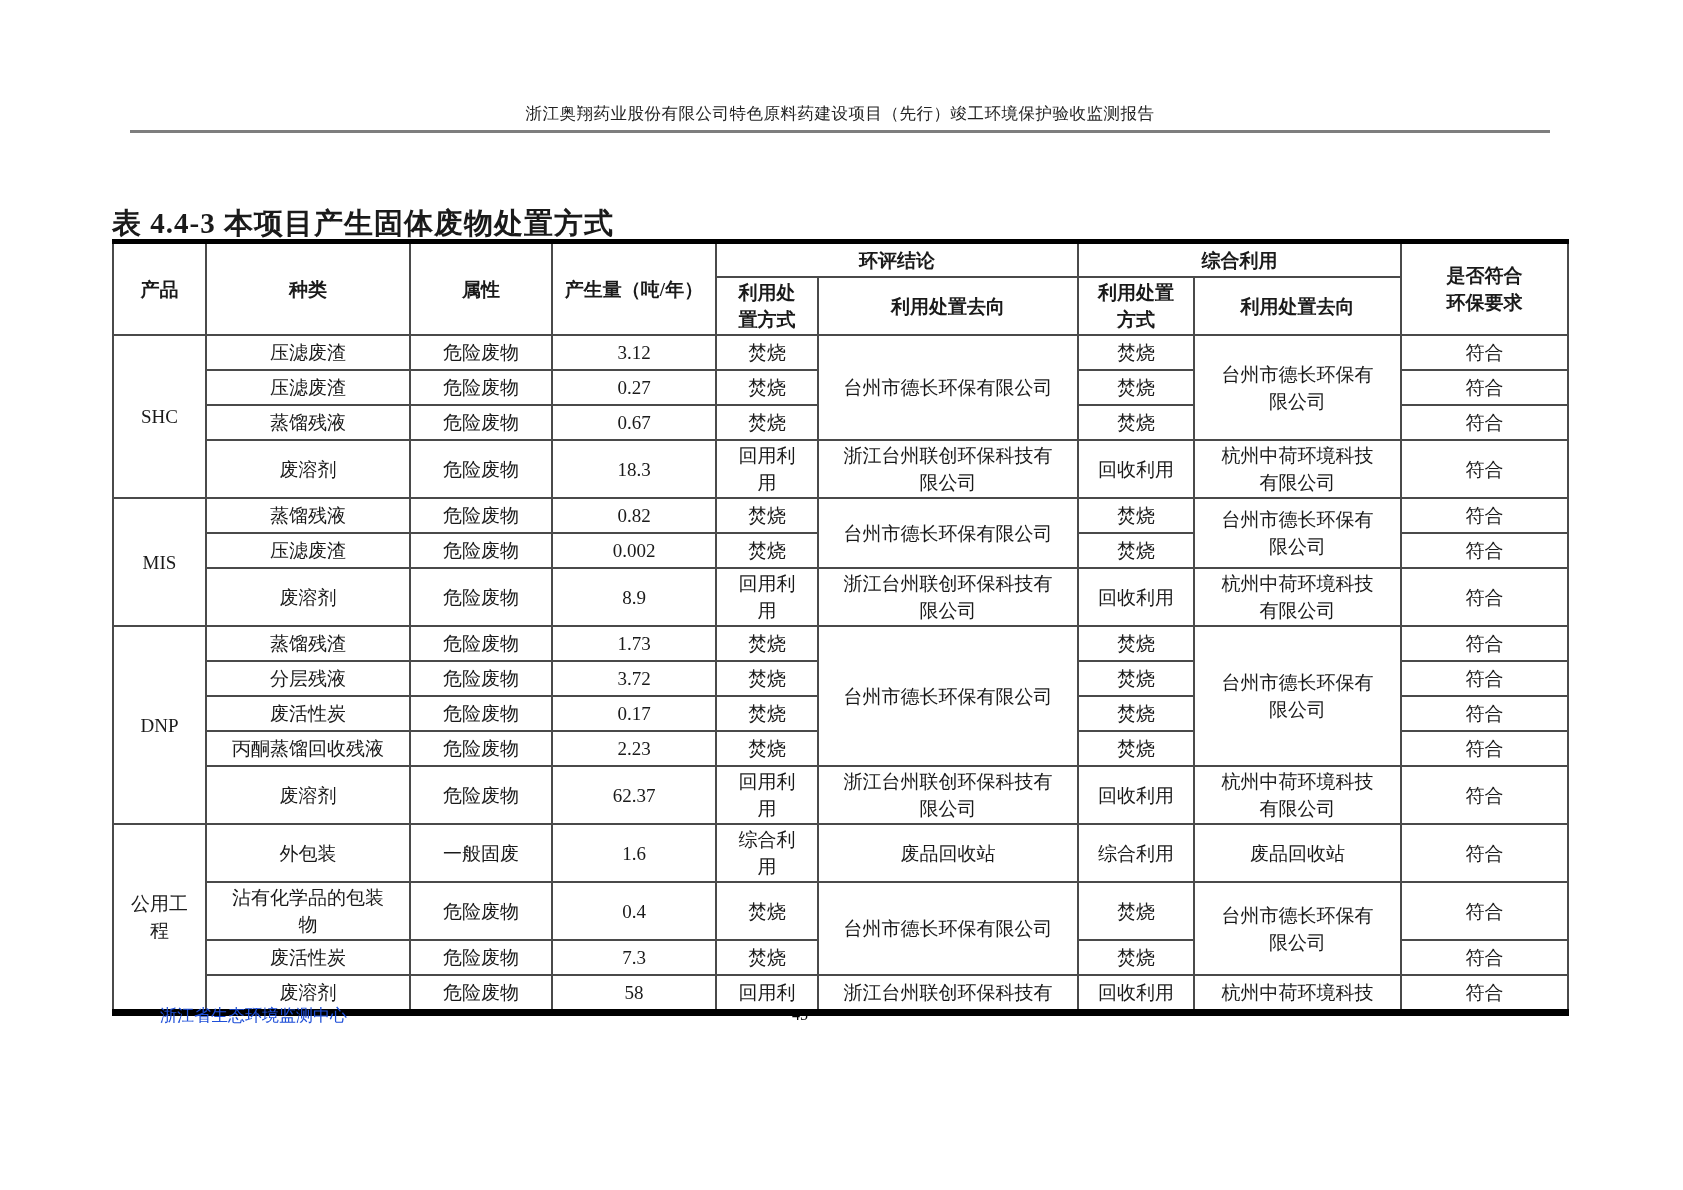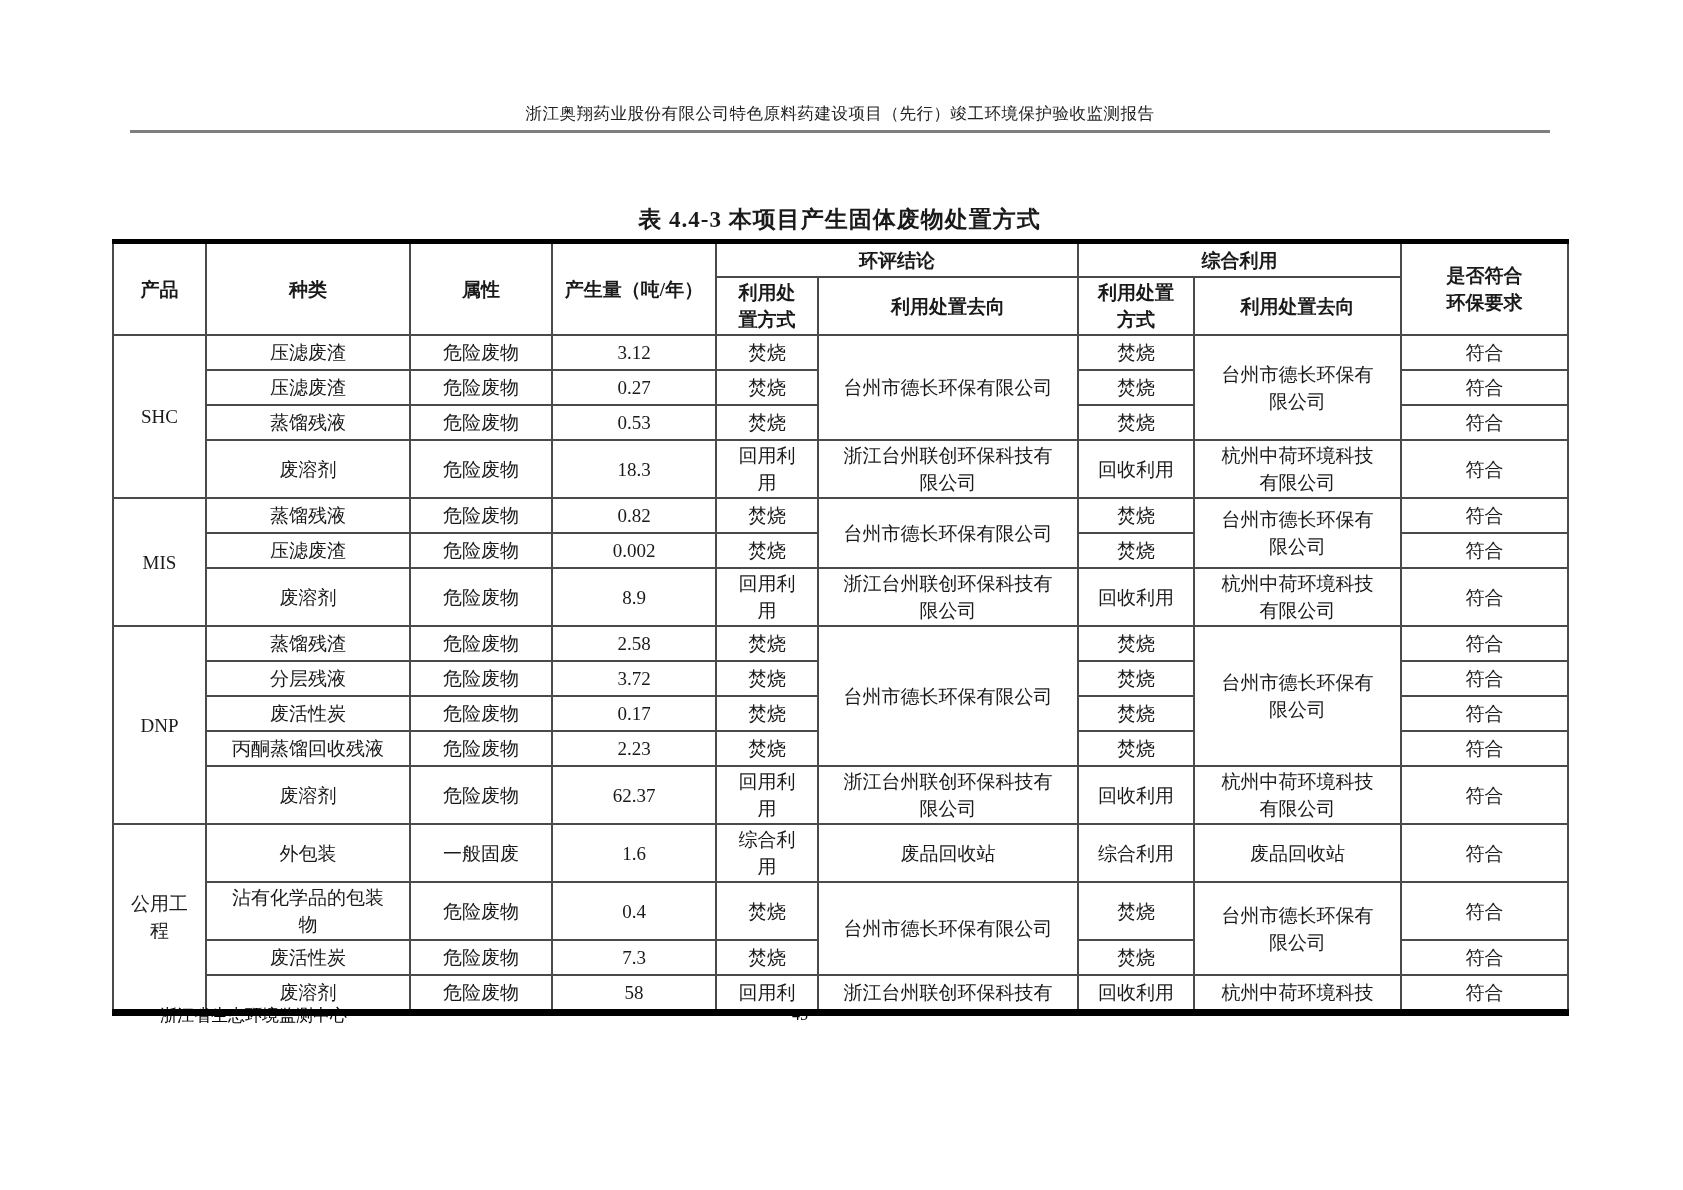--- a/index.html
+++ b/index.html
@@ -34,22 +34,21 @@
     left: 130px;
     width: 1420px;
     height: 3px;
     background: #7e7e7e;
   }
   .table-title {
     position: absolute;
     top: 183px;
     left: 112px;
     width: 1455px;
-    text-align: center;
-    font-size: 23px;
+    font-size: 29px;
     font-weight: bold;
     letter-spacing: 1px;
   }
   table.waste-table {
     position: absolute;
     top: 218px;
     left: 112px;
     width: 1455px;
     border-collapse: collapse;
     table-layout: fixed;
@@ -74,21 +73,21 @@
   }
   table.waste-table td {
     font-weight: normal;
     height: 31px;
   }
   .footer-left {
     position: absolute;
     top: 983px;
     left: 160px;
     font-size: 17px;
-    color: #000000;
+    color: #1d4ed8;
   }
   .footer-page-num {
     position: absolute;
     top: 985px;
     left: 780px;
     width: 40px;
     text-align: center;
     font-size: 16px;
     color: #000000;
   }
@@ -153,21 +152,21 @@
           <td>压滤废渣</td>
           <td>危险废物</td>
           <td>0.27</td>
           <td>焚烧</td>
           <td>焚烧</td>
           <td>符合</td>
         </tr>
         <tr>
           <td>蒸馏残液</td>
           <td>危险废物</td>
-          <td>0.53</td>
+          <td>0.67</td>
           <td>焚烧</td>
           <td>焚烧</td>
           <td>符合</td>
         </tr>
         <tr>
           <td>废溶剂</td>
           <td>危险废物</td>
           <td>18.3</td>
           <td>回用利
 用</td>
@@ -208,21 +207,21 @@
 限公司</td>
           <td>回收利用</td>
           <td>杭州中荷环境科技
 有限公司</td>
           <td>符合</td>
         </tr>
         <tr>
           <td rowspan="5">DNP</td>
           <td>蒸馏残渣</td>
           <td>危险废物</td>
-          <td>2.58</td>
+          <td>1.73</td>
           <td>焚烧</td>
           <td rowspan="4">台州市德长环保有限公司</td>
           <td>焚烧</td>
           <td rowspan="4">台州市德长环保有
 限公司</td>
           <td>符合</td>
         </tr>
         <tr>
           <td>分层残液</td>
           <td>危险废物</td>

